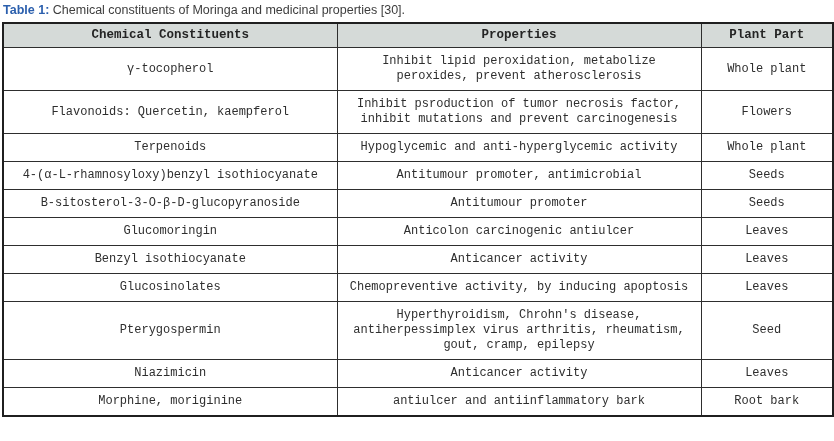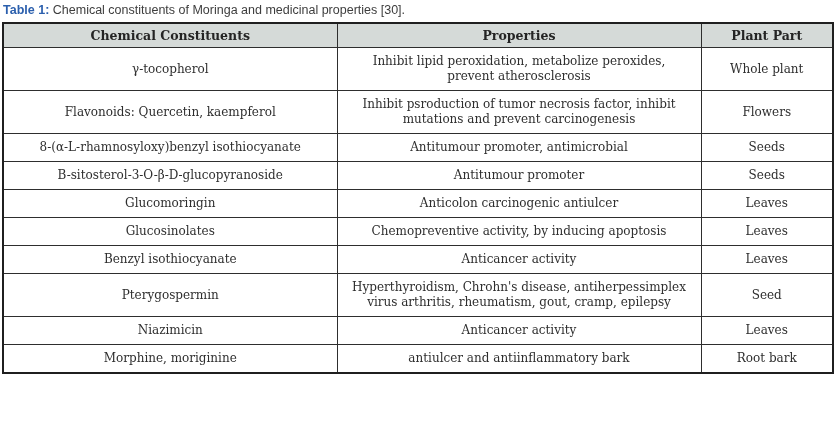--- a/index.html
+++ b/index.html
@@ -32,20 +32,21 @@
   }
   .moringa-table col.col-constituent { width: 334px; }
   .moringa-table col.col-property    { width: 364px; }
   .moringa-table col.col-part        { width: 132px; }
   .moringa-table th, .moringa-table td {
     border: 1px solid #2e2e2e;
     text-align: center;
     vertical-align: middle;
     padding: 6px 10px;
     line-height: 15px;
+    font-family: Liberation Mono, monospace;
   }
   .moringa-table th {
     background: #d5dad8;
     font-weight: bold;
     font-size: 12.5px;
     padding: 4px 6px;
     color: #242424;
   }
   .moringa-table td { background: #ffffff; }
 </style>
@@ -74,42 +75,47 @@
       <td>γ-tocopherol</td>
       <td>Inhibit lipid peroxidation, metabolize peroxides, prevent atherosclerosis</td>
       <td>Whole plant</td>
     </tr>
     <tr>
       <td>Flavonoids: Quercetin, kaempferol</td>
       <td>Inhibit psroduction of tumor necrosis factor, inhibit mutations and prevent carcinogenesis</td>
       <td>Flowers</td>
     </tr>
     <tr>
-      <td>8-(α-L-rhamnosyloxy)benzyl isothiocyanate</td>
+      <td>Terpenoids</td>
+      <td>Hypoglycemic and anti-hyperglycemic activity</td>
+      <td>Whole plant</td>
+    </tr>
+    <tr>
+      <td>4-(α-L-rhamnosyloxy)benzyl isothiocyanate</td>
       <td>Antitumour promoter, antimicrobial</td>
       <td>Seeds</td>
     </tr>
     <tr>
       <td>B-sitosterol-3-O-β-D-glucopyranoside</td>
       <td>Antitumour promoter</td>
       <td>Seeds</td>
     </tr>
     <tr>
       <td>Glucomoringin</td>
       <td>Anticolon carcinogenic antiulcer</td>
       <td>Leaves</td>
     </tr>
     <tr>
-      <td>Glucosinolates</td>
-      <td>Chemopreventive activity, by inducing apoptosis</td>
+      <td>Benzyl isothiocyanate</td>
+      <td>Anticancer activity</td>
       <td>Leaves</td>
     </tr>
     <tr>
-      <td>Benzyl isothiocyanate</td>
-      <td>Anticancer activity</td>
+      <td>Glucosinolates</td>
+      <td>Chemopreventive activity, by inducing apoptosis</td>
       <td>Leaves</td>
     </tr>
     <tr>
       <td>Pterygospermin</td>
       <td>Hyperthyroidism, Chrohn's disease, antiherpessimplex virus arthritis, rheumatism, gout, cramp, epilepsy</td>
       <td>Seed</td>
     </tr>
     <tr>
       <td>Niazimicin</td>
       <td>Anticancer activity</td>

